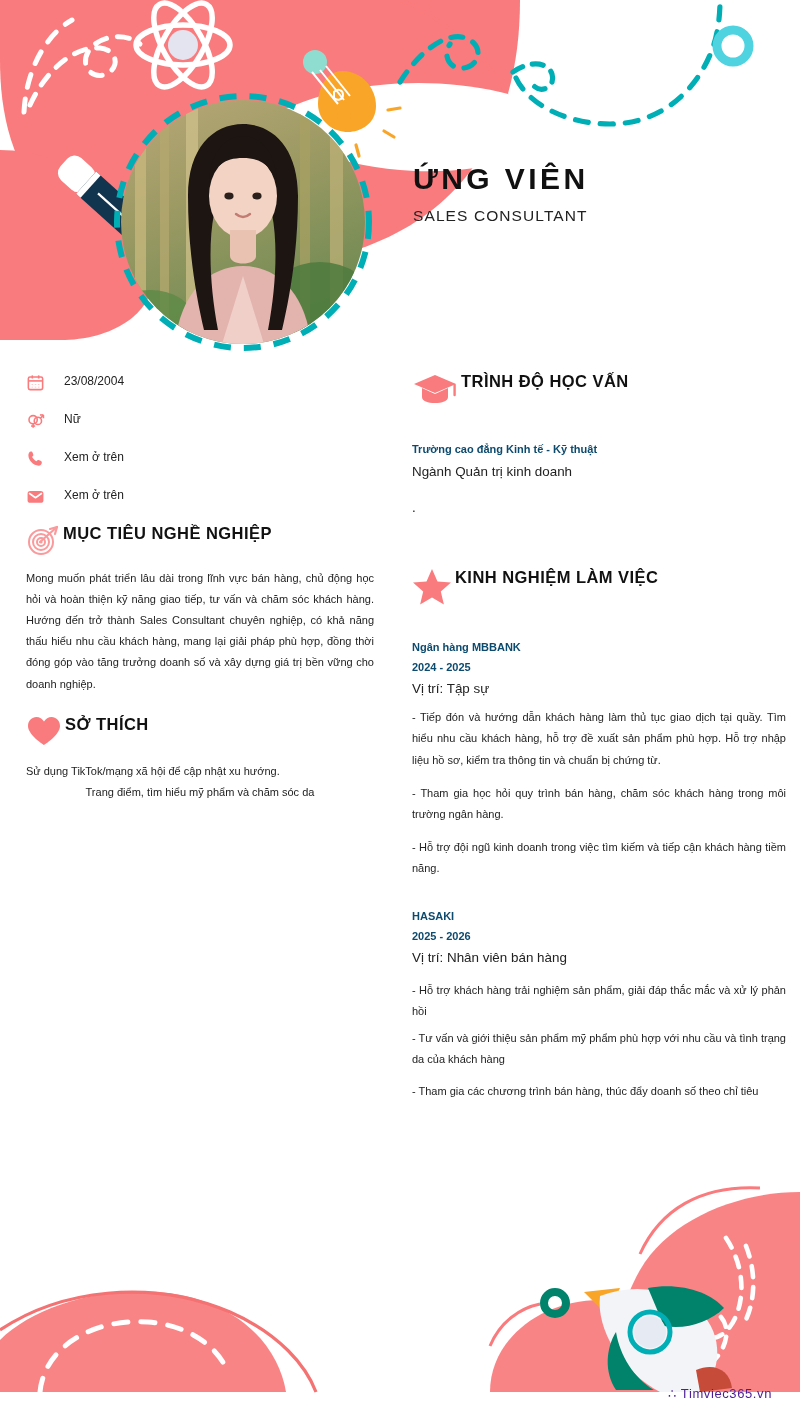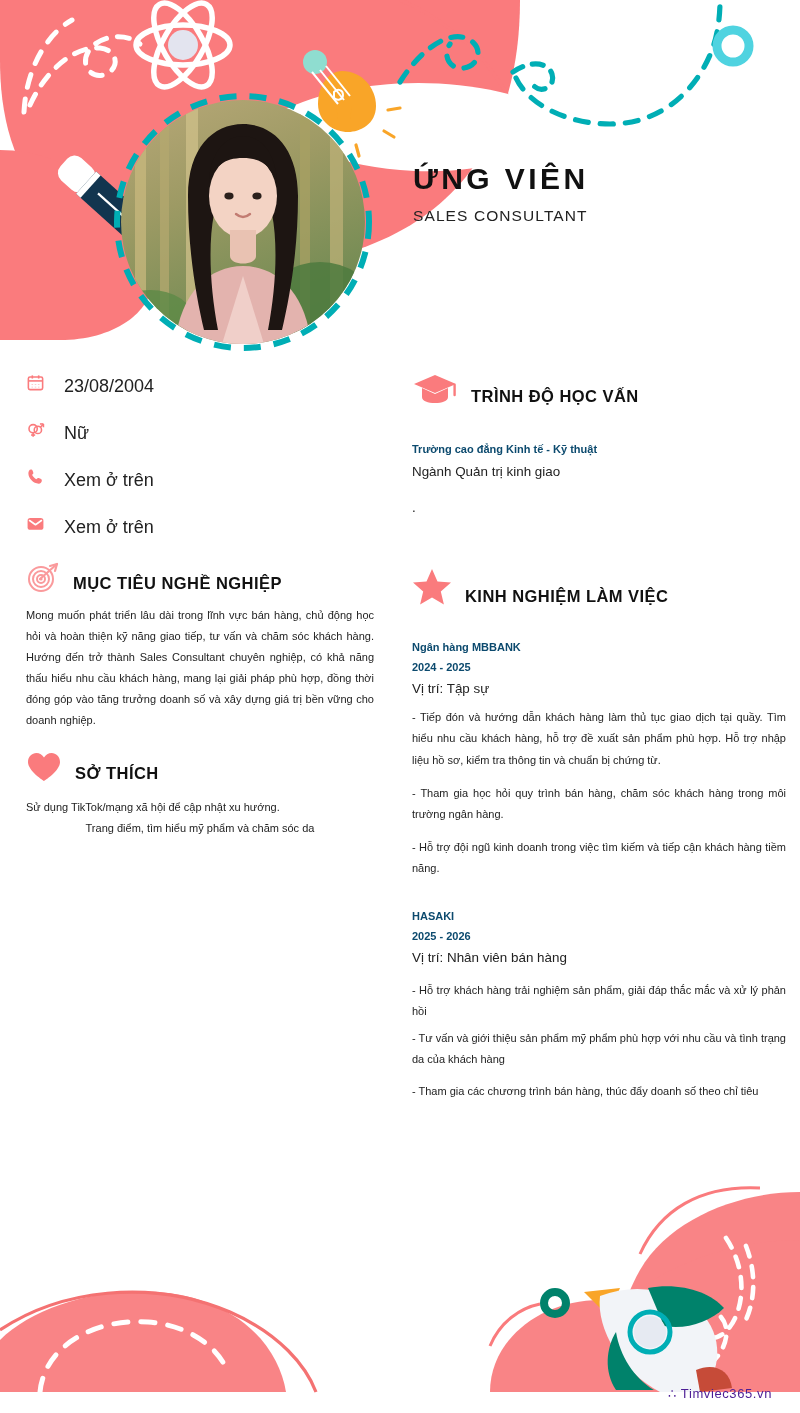--- a/index.html
+++ b/index.html
@@ -22,24 +22,24 @@
     line-height:1.15;
   }
   .cand-title {
     font-size:15.5px; letter-spacing:1.1px; color:#222; margin-top:10px;
   }
 
   
   .contact-row { display:flex; align-items:flex-start; margin-bottom:18px; }
   .contact-ico { width:26px; flex:0 0 26px; padding-top:1px; }
   .contact-ico svg { display:block; }
-  .contact-txt { font-size:18px; line-height:1.62; color:#222; padding-left:12px; }
-
-  
-  .sec-head { display:flex; align-items:flex-end; gap:13px; }
+  .contact-txt { font-size:12px; line-height:1.62; color:#222; padding-left:12px; }
+
+  
+  .sec-head { display:flex; align-items:flex-start; gap:3px; }
   .sec-head .ico { flex:0 0 auto; display:flex; align-items:center; }
   .sec-title {
     font-size:16.5px; font-weight:bold; letter-spacing:.45px; color:#111;
     text-transform:uppercase;
   }
 
   
   .para {
     font-size:11px; line-height:1.92; color:#222;
     text-align:justify; text-justify:inter-word;
@@ -301,21 +301,21 @@
         <svg width="46" height="34" viewBox="0 0 46 34">
           <path d="M23,3 L44,12 L23,21 L2,12 Z" fill="#FA7B7D"></path>
           <path d="M10,16 L10,25 C10,29 16,31 23,31 C30,31 36,29 36,25 L36,16 L23,22 Z" fill="#FA7B7D"></path>
           <line x1="42.6" y1="13" x2="42.6" y2="23" stroke="#FA7B7D" stroke-width="2.4" stroke-linecap="round"></line>
         </svg>
       </span>
       <span class="sec-title">TRÌNH ĐỘ HỌC VẤN</span>
     </div>
     <div style="margin-top:34px">
       <div class="bold-line">Trường cao đẳng Kinh tế - Kỹ thuật</div>
-      <div class="plain-line">Ngành Quản trị kinh giao</div>
+      <div class="plain-line">Ngành Quản trị kinh doanh</div>
       <div class="blank"></div>
       <div class="plain-line">.</div>
     </div>
   </div>
 
   <div style="margin-top:48px">
     <div class="sec-head">
       <span class="ico">
         <svg width="40" height="38" viewBox="0 0 40 38">
           <path d="M20,1 L25.5,13.4 L39,14.6 L28.8,23.4 L31.9,36.5 L20,29.6 L8.1,36.5

